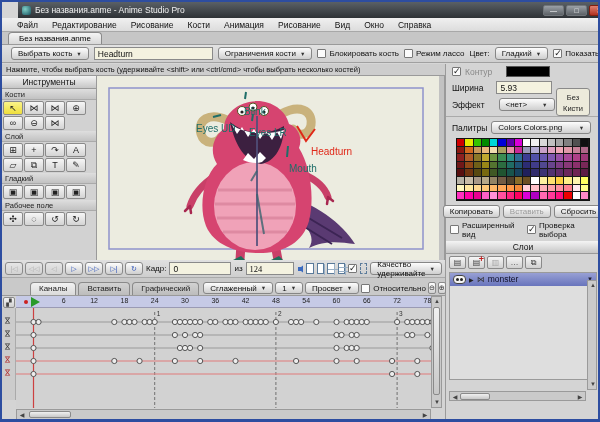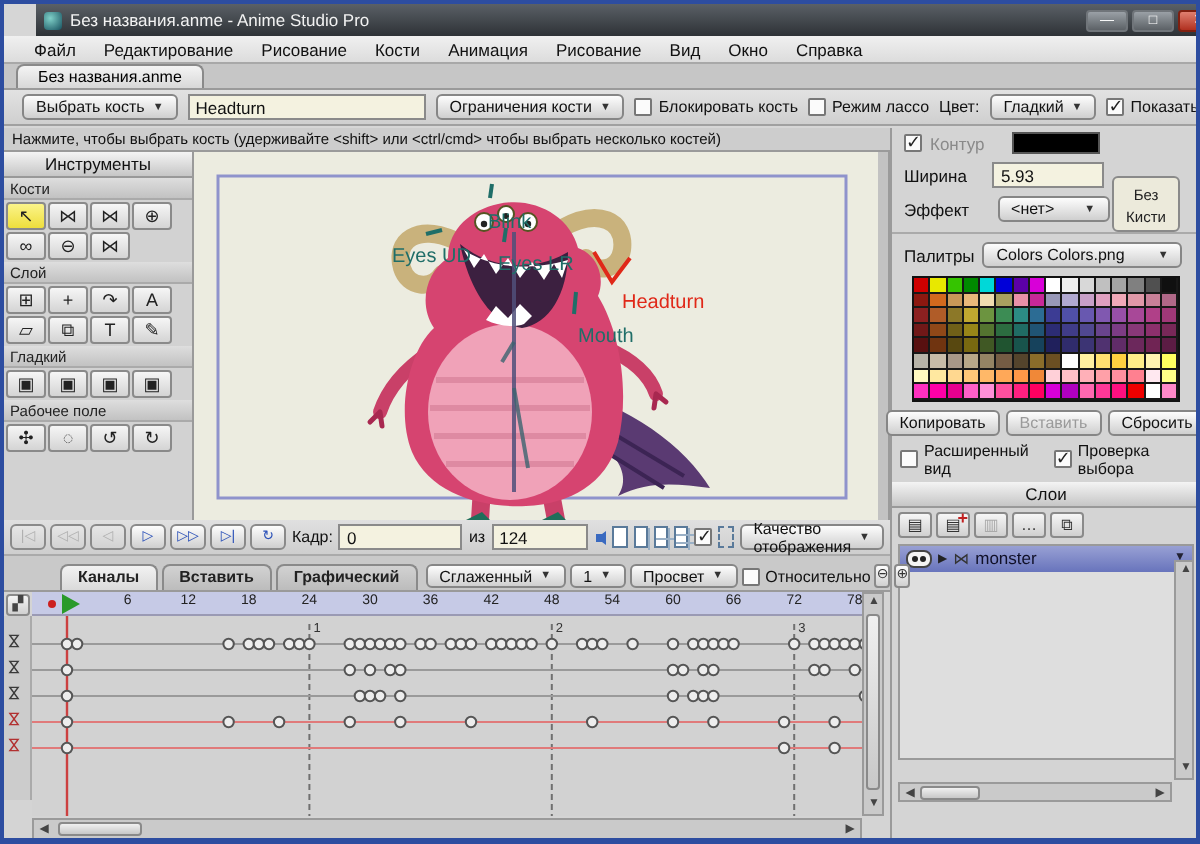--- a/index.html
+++ b/index.html
@@ -73,21 +73,21 @@
   .thumb{position:absolute;background:linear-gradient(#f0f0f0,#c8c8c8);border:1px solid #8a8a8a;border-radius:2px;}
   
   #timeline{position:absolute;left:0;top:258px;width:443px;height:161px;background:#d4d4d4;}
   #tl-controls{height:18px;display:flex;align-items:center;gap:3px;padding:0 3px;border-bottom:1px solid #aaa;background:linear-gradient(#e0e0e0,#cecece);}
   .pbtn{width:18px;height:13px;border:1px solid #8a8a8a;border-radius:3px;font-size:7px;line-height:11px;text-align:center;background:linear-gradient(#fdfdfd,#cfcfcf);color:#2a50b8;}
   .pbtn.disabled{color:#b0b0b0;background:linear-gradient(#e6e6e6,#d2d2d2);}
   .tl-lab{font-size:8px;color:#111;}
   .viewbtn{width:13px;height:11px;border:1px solid #5a7a9a;background:#fff;position:relative;}
   .viewbtn i{position:absolute;background:#9ab0c6;}
   #tl-tabs{height:18px;display:flex;align-items:flex-end;gap:2px;padding:0 2px 0 28px;background:#c9c9c9;border-bottom:1px solid #9a9a9a;}
-  .ttab{height:13px;padding:0 8px;border:1px solid #8a8a8a;border-bottom:none;border-radius:4px 4px 0 0;font-size:8px;line-height:12px;background:linear-gradient(#d2d2d2,#bcbcbc);color:#222;font-weight:bold;}
+  .ttab{height:13px;padding:0 8px;border:1px solid #8a8a8a;border-bottom:none;border-radius:4px 4px 0 0;font-size:8px;line-height:12px;background:linear-gradient(#d2d2d2,#bcbcbc);color:#222;}
   .ttab.active{background:linear-gradient(#f2f2f2,#dadada);}
   #tl-tabs .btn{height:12px;margin-bottom:1px;}
   .magbtn{width:14px;height:12px;border:1px solid #8a8a8a;border-radius:2px;background:linear-gradient(#fdfdfd,#d0d0d0);font-size:7px;text-align:center;line-height:10px;color:#333;margin-bottom:1px;}
   #tl-ruler{position:absolute;left:14px;top:36px;width:415px;height:12px;background:#c6cae6;border-bottom:1px solid #9a9ab4;}
   .rnum{position:absolute;top:1px;font-size:7px;color:#222;transform:translateX(-50%);}
   #corner-btn{position:absolute;left:1px;top:37px;width:12px;height:11px;border:1px solid #8a8a8a;border-radius:2px;background:linear-gradient(#f4f4f4,#d0d0d0);font-size:7px;text-align:center;line-height:10px;color:#444;}
   #playhead-tri{position:absolute;top:1px;width:0;height:0;border-left:9px solid #2a9a2a;border-top:5px solid transparent;border-bottom:5px solid transparent;}
   #frame0dot{position:absolute;top:4px;width:4px;height:4px;border-radius:50%;background:#cc2020;}
   #trackicons{position:absolute;left:0;top:48px;width:14px;height:92px;background:#cccccc;border-right:1px solid #aaa;}
   .ticon{position:absolute;left:1px;font-size:8px;transform:rotate(90deg);}
@@ -470,42 +470,42 @@
           <span class="pbtn disabled">◁◁</span>
           <span class="pbtn disabled">◁</span>
           <span class="pbtn">▷</span>
           <span class="pbtn">▷▷</span>
           <span class="pbtn">▷|</span>
           <span class="pbtn">↻</span>
         </span>
       <span class="tl-lab">Кадр:</span>
       <input class="inp" style="width: 62px;" value="0">
       <span class="tl-lab">из</span>
-      <input class="inp" style="width: 48px;" value="124">
+      <input class="inp" style="width: 48px; font-family: Liberation Serif, serif;" value="124">
       <svg width="14" height="12">
           <path d="M1,4 h3 l4,-3 v10 l-4,-3 h-3 Z" fill="#3a6ac0"></path>
           <path d="M10,3 q3,3 0,6" stroke="#3a6ac0" fill="none"></path>
         </svg>
       <span class="viewbtn"></span>
       <span class="viewbtn">
           <i style="left:6px;top:0;width:1px;height:11px"></i>
         </span>
       <span class="viewbtn">
           <i style="left:6px;top:0;width:1px;height:11px"></i>
           <i style="left:0;top:5px;width:13px;height:1px"></i>
         </span>
       <span class="viewbtn">
           <i style="left:6px;top:0;width:1px;height:11px"></i>
           <i style="left:0;top:3px;width:13px;height:1px"></i>
           <i style="left:0;top:7px;width:13px;height:1px"></i>
         </span>
       <span class="cb checked"></span>
       <span class="viewbtn" style="border-style:dashed;background:transparent"></span>
       <span class="btn">
-          <span>Качество отображения</span>
+          <span>Качество удерживайте</span>
           <span class="arw">▼</span>
         </span>
     </div>
     <div id="tl-tabs">
       <span id="ttabs" style="display:inline-flex;gap:2px">
           <span class="ttab active">Каналы</span>
           <span class="ttab">Вставить</span>
           <span class="ttab">Графический режим</span>
         </span>
       <span style="flex:1"></span>

